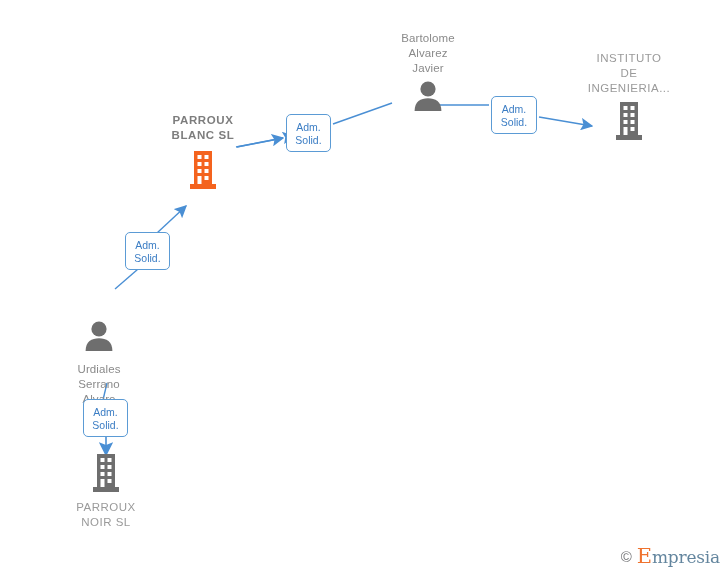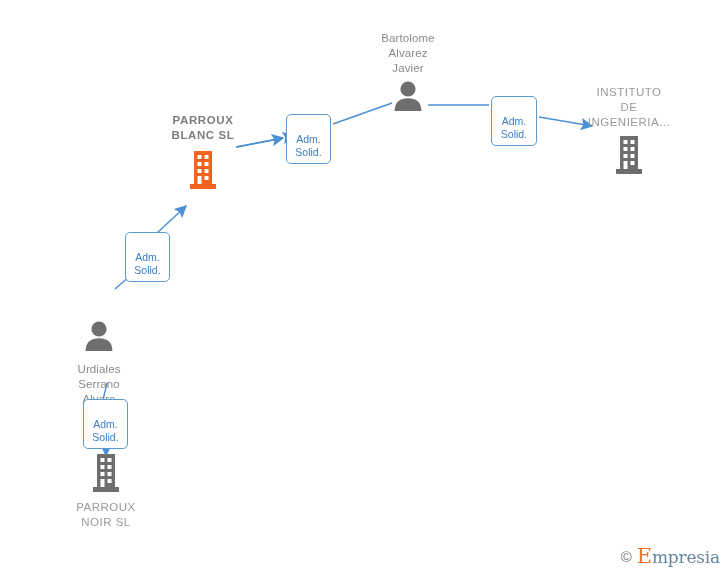--- a/index.html
+++ b/index.html
@@ -59,21 +59,21 @@
   .edge-chip {
     position: absolute;
     box-sizing: border-box;
     background: #ffffff;
     border: 1.3px solid #5b9bd5;
     border-radius: 5px;
     color: #3b7dc4;
     font-size: 10.5px;
     line-height: 13px;
     text-align: center;
-    padding: 18px 5px 4px 5px;
+    padding: 6px 5px 4px 5px;
     white-space: pre-line;
     z-index: 5;
   }
 
   
   #watermark {
     position: absolute;
     right: 8px;
     bottom: 8px;
     display: flex;
@@ -153,33 +153,33 @@
         <rect x="9.5" y="13" width="4" height="4" fill="#ffffff"></rect>
         <rect x="16.5" y="13" width="4" height="4" fill="#ffffff"></rect>
         <rect x="9.5" y="20" width="4" height="4" fill="#ffffff"></rect>
         <rect x="16.5" y="20" width="4" height="4" fill="#ffffff"></rect>
         <rect x="9.5" y="27" width="4" height="8" fill="#ffffff"></rect>
         <rect x="16.5" y="27" width="4" height="4" fill="#ffffff"></rect>
       </svg>
     </span>
   </div>
 
-  <div class="node" style="left:348px; top:31px;">
+  <div class="node" style="left:368px; top:31px;">
     <div class="node-label">Bartolome
 Alvarez
 Javier</div>
     <span class="node-icon-wrap">
       <svg width="34" height="32" viewBox="0 0 34 32" style="margin-top:4px;">
         <circle cx="17" cy="9" r="7.6" fill="#6e6e6e"></circle>
         <path d="M3.6,31 C3.6,21.6 9.6,18.2 17,18.2 C24.4,18.2 30.4,21.6 30.4,31 Z" fill="#6e6e6e"></path>
       </svg>
     </span>
   </div>
 
-  <div class="node" style="left:569px; top:51px;margin-top:34px;">
+  <div class="node" style="left:569px; top:51px;">
     <div class="node-label company-plain">INSTITUTO
 DE
 INGENIERIA...</div>
     <span class="node-icon-wrap">
       <svg width="30" height="42" viewBox="0 0 30 42" style="margin-top:4px;">
         <rect x="6" y="2" width="18" height="33" fill="#6e6e6e"></rect>
         <rect x="2" y="35" width="26" height="5" fill="#6e6e6e"></rect>
         <rect x="9.5" y="6" width="4" height="4" fill="#ffffff"></rect>
         <rect x="16.5" y="6" width="4" height="4" fill="#ffffff"></rect>
         <rect x="9.5" y="13" width="4" height="4" fill="#ffffff"></rect>

